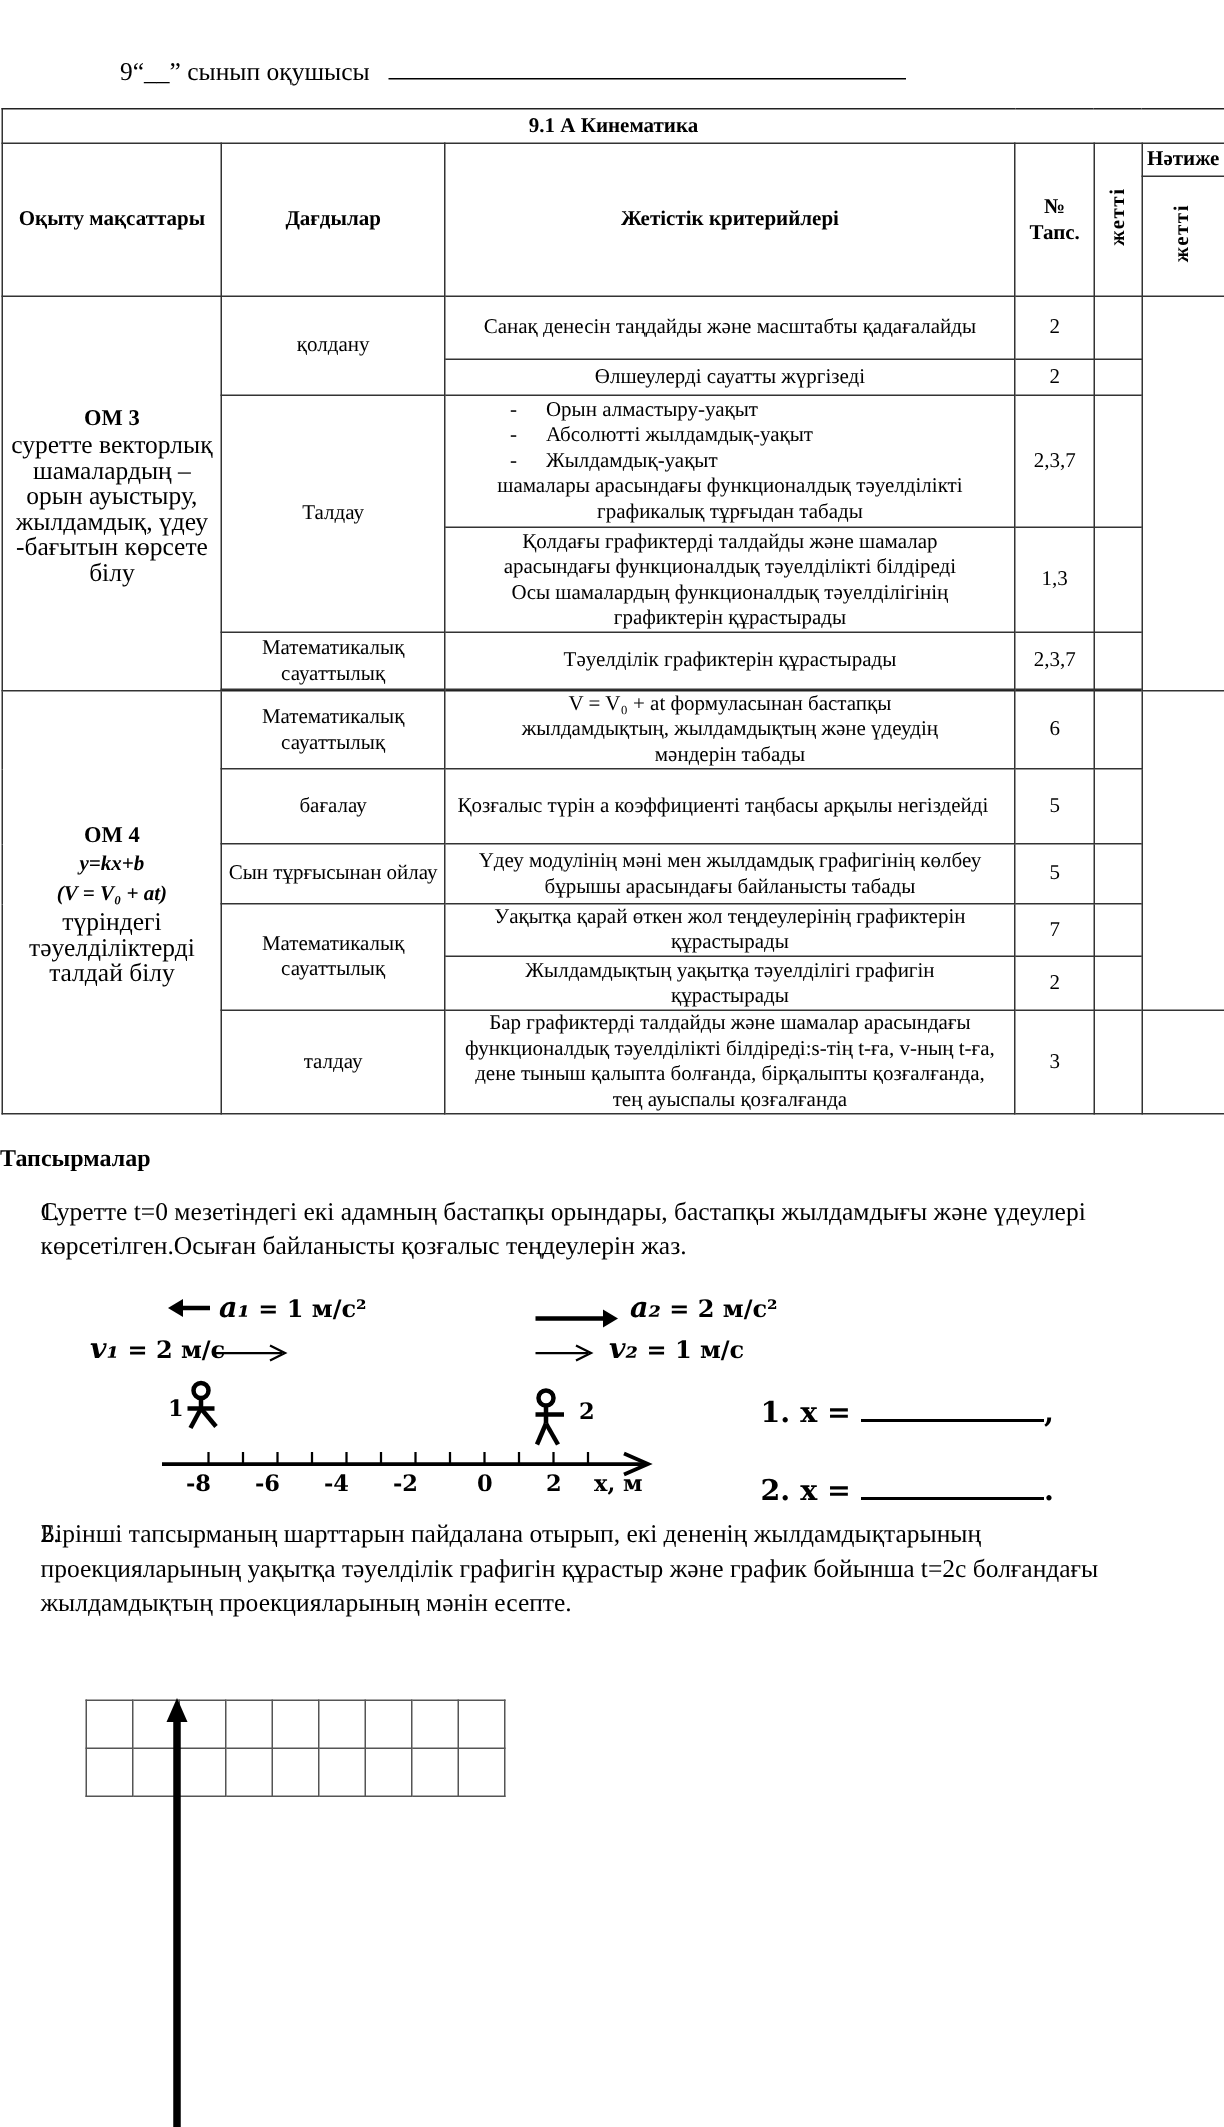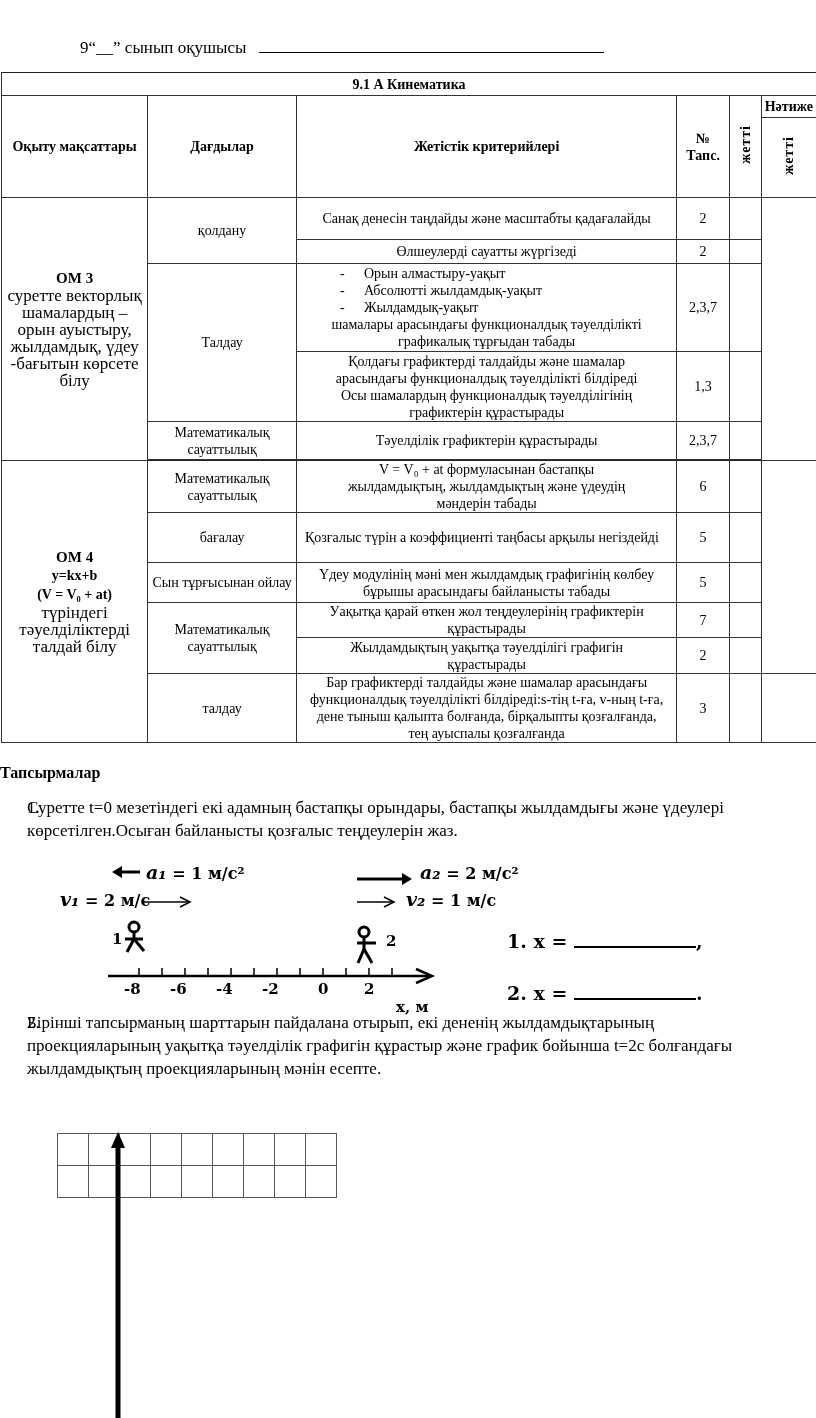--- a/index.html
+++ b/index.html
@@ -25,21 +25,21 @@
     vertical-align: middle; line-height: 17px; font-weight: normal;
   }
   .tbl .title-cell { font-weight: bold; height: 20px; border-top: 1.5px solid #222; }
   .tbl th.hdr { font-weight: bold; font-size: 14px; }
   .vert {
     writing-mode: vertical-rl; transform: rotate(180deg);
     font-weight: bold; letter-spacing: 1px; display: inline-block;
   }
   .om-cell { font-size: 17px; line-height: 24px; }
   .om-cell b { font-size: 15px; }
-  .om-cell .formula { font-weight: bold; font-size: 14px; line-height: 18px; }
+  .om-cell .formula { font-weight: bold; font-style: italic; font-size: 14px; line-height: 18px; }
   .list-crit { text-align: left; padding-left: 40px; }
   .list-crit div { line-height: 17px; }
   .list-crit .dash { display: inline-block; width: 24px; }
   .just { text-align: justify; text-align-last: left; }
   .sep-top td { border-top: 1.5px solid #222; }
   .no-rb { border-right: none !important; }
 
   
   .tasks-title {
     position: absolute; left: 0; width: 816px; top: 764px; text-align: left;
@@ -247,21 +247,21 @@
   <div class="lbl" style="left:406px;top:33px"><i>v₂</i> <span>= 1 м/с</span></div>
   <div class="lbl" style="left:112px;top:75px;font-size:15px">1</div>
   <div class="lbl" style="left:386px;top:77px;font-size:15px">2</div>
 
   <div class="tick" style="left:124px;top:125px">-8</div>
   <div class="tick" style="left:170px;top:125px">-6</div>
   <div class="tick" style="left:216px;top:125px">-4</div>
   <div class="tick" style="left:262px;top:125px">-2</div>
   <div class="tick" style="left:318px;top:125px">0</div>
   <div class="tick" style="left:364px;top:125px">2</div>
-  <div class="tick" style="left:396px;top:143px">x, м</div>
+  <div class="tick" style="left:396px;top:125px">x, м</div>
 </div>
 
 <div class="answer" style="left:507px;top:930px">
   <span>1. x =</span>
   <span class="line"></span><span>,</span>
 </div>
 <div class="answer" style="left:507px;top:982px">
   <span>2. x =</span>
   <span class="line"></span><span>.</span>
 </div>

